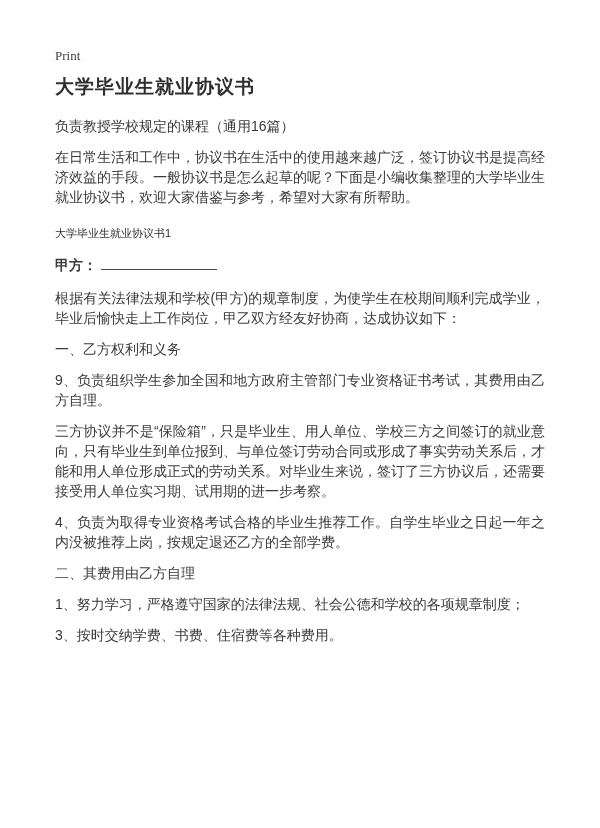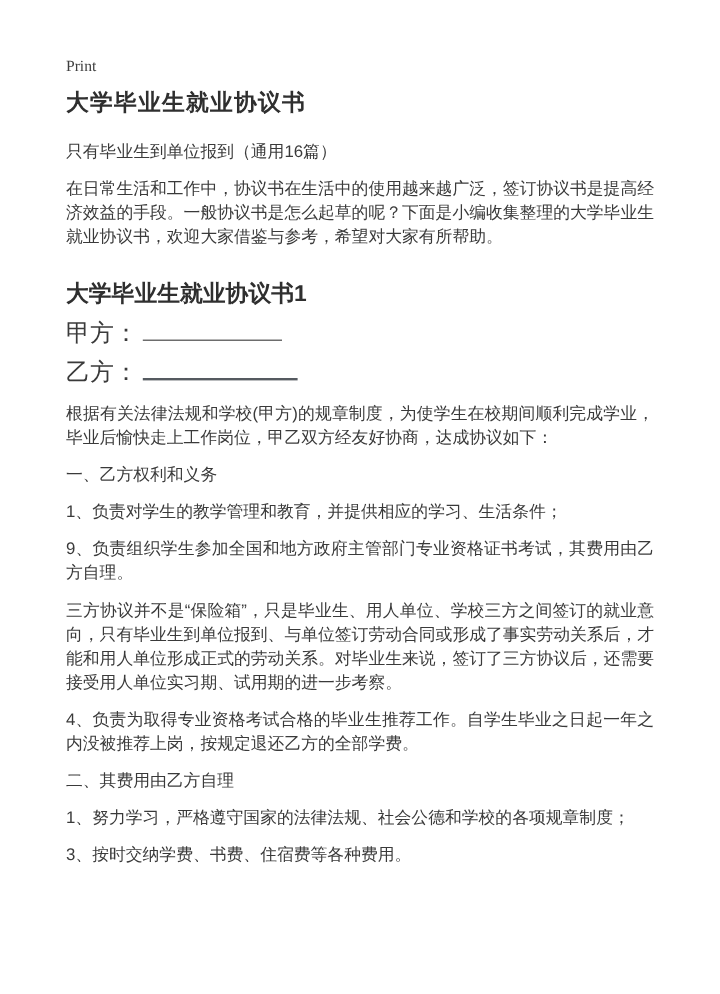--- a/index.html
+++ b/index.html
@@ -42,30 +42,31 @@
     line-height: 20px;
     margin: 0 0 11px 0;
   }
   p.body-text {
     font-size: 14px;
     line-height: 20px;
     margin: 0 0 11px 0;
     text-align: justify;
   }
   h2.section-heading {
-    font-size: 19px;
+    font-size: 11px;
     line-height: 20px;
-    font-weight: bold;
+    font-weight: normal;
     color: #2f2f2f;
-    margin: 29px 0 12px 0;
+    margin: 16px 0 12px 0;
   }
   .party-row {
-    font-size: 20px;
+    font-size: 14px;
     line-height: 20px;
     margin: 0 0 13px 0;
+    font-weight: bold;
   }
   .blank-line {
     display: inline-block;
     width: 116px;
     height: 13px;
     border-bottom: 1px solid #4a4a4a;
     margin-left: 4px;
     vertical-align: baseline;
   }
   .blank-line.thick {
@@ -77,39 +78,35 @@
 <body>
 
 <div class="page">
 
   <div class="print-row">
     <span class="print-link">Print</span>
   </div>
 
   <h1 class="doc-title">大学毕业生就业协议书</h1>
 
-  <div class="doc-subtitle">只有毕业生到单位报到（通用16篇）</div>
+  <div class="doc-subtitle">负责教授学校规定的课程（通用16篇）</div>
 
   <p class="body-text">在日常生活和工作中，协议书在生活中的使用越来越广泛，签订协议书是提高经济效益的手段。一般协议书是怎么起草的呢？下面是小编收集整理的大学毕业生就业协议书，欢迎大家借鉴与参考，希望对大家有所帮助。</p>
 
   <h2 class="section-heading">大学毕业生就业协议书1</h2>
 
   <div class="party-row">
     <span>甲方：</span><span class="blank-line"></span>
   </div>
 
-  <div class="party-row">
-    <span>乙方：</span><span class="blank-line thick"></span>
-  </div>
 
   <p class="body-text">根据有关法律法规和学校(甲方)的规章制度，为使学生在校期间顺利完成学业，毕业后愉快走上工作岗位，甲乙双方经友好协商，达成协议如下：</p>
 
   <p class="body-text">一、乙方权利和义务</p>
 
-  <p class="body-text">1、负责对学生的教学管理和教育，并提供相应的学习、生活条件；</p>
 
 
   <p class="body-text">9、负责组织学生参加全国和地方政府主管部门专业资格证书考试，其费用由乙方自理。</p>
 
   <p class="body-text">三方协议并不是“保险箱”，只是毕业生、用人单位、学校三方之间签订的就业意向，只有毕业生到单位报到、与单位签订劳动合同或形成了事实劳动关系后，才能和用人单位形成正式的劳动关系。对毕业生来说，签订了三方协议后，还需要接受用人单位实习期、试用期的进一步考察。</p>
 
   <p class="body-text">4、负责为取得专业资格考试合格的毕业生推荐工作。自学生毕业之日起一年之内没被推荐上岗，按规定退还乙方的全部学费。</p>
 
   <p class="body-text">二、其费用由乙方自理</p>
 

